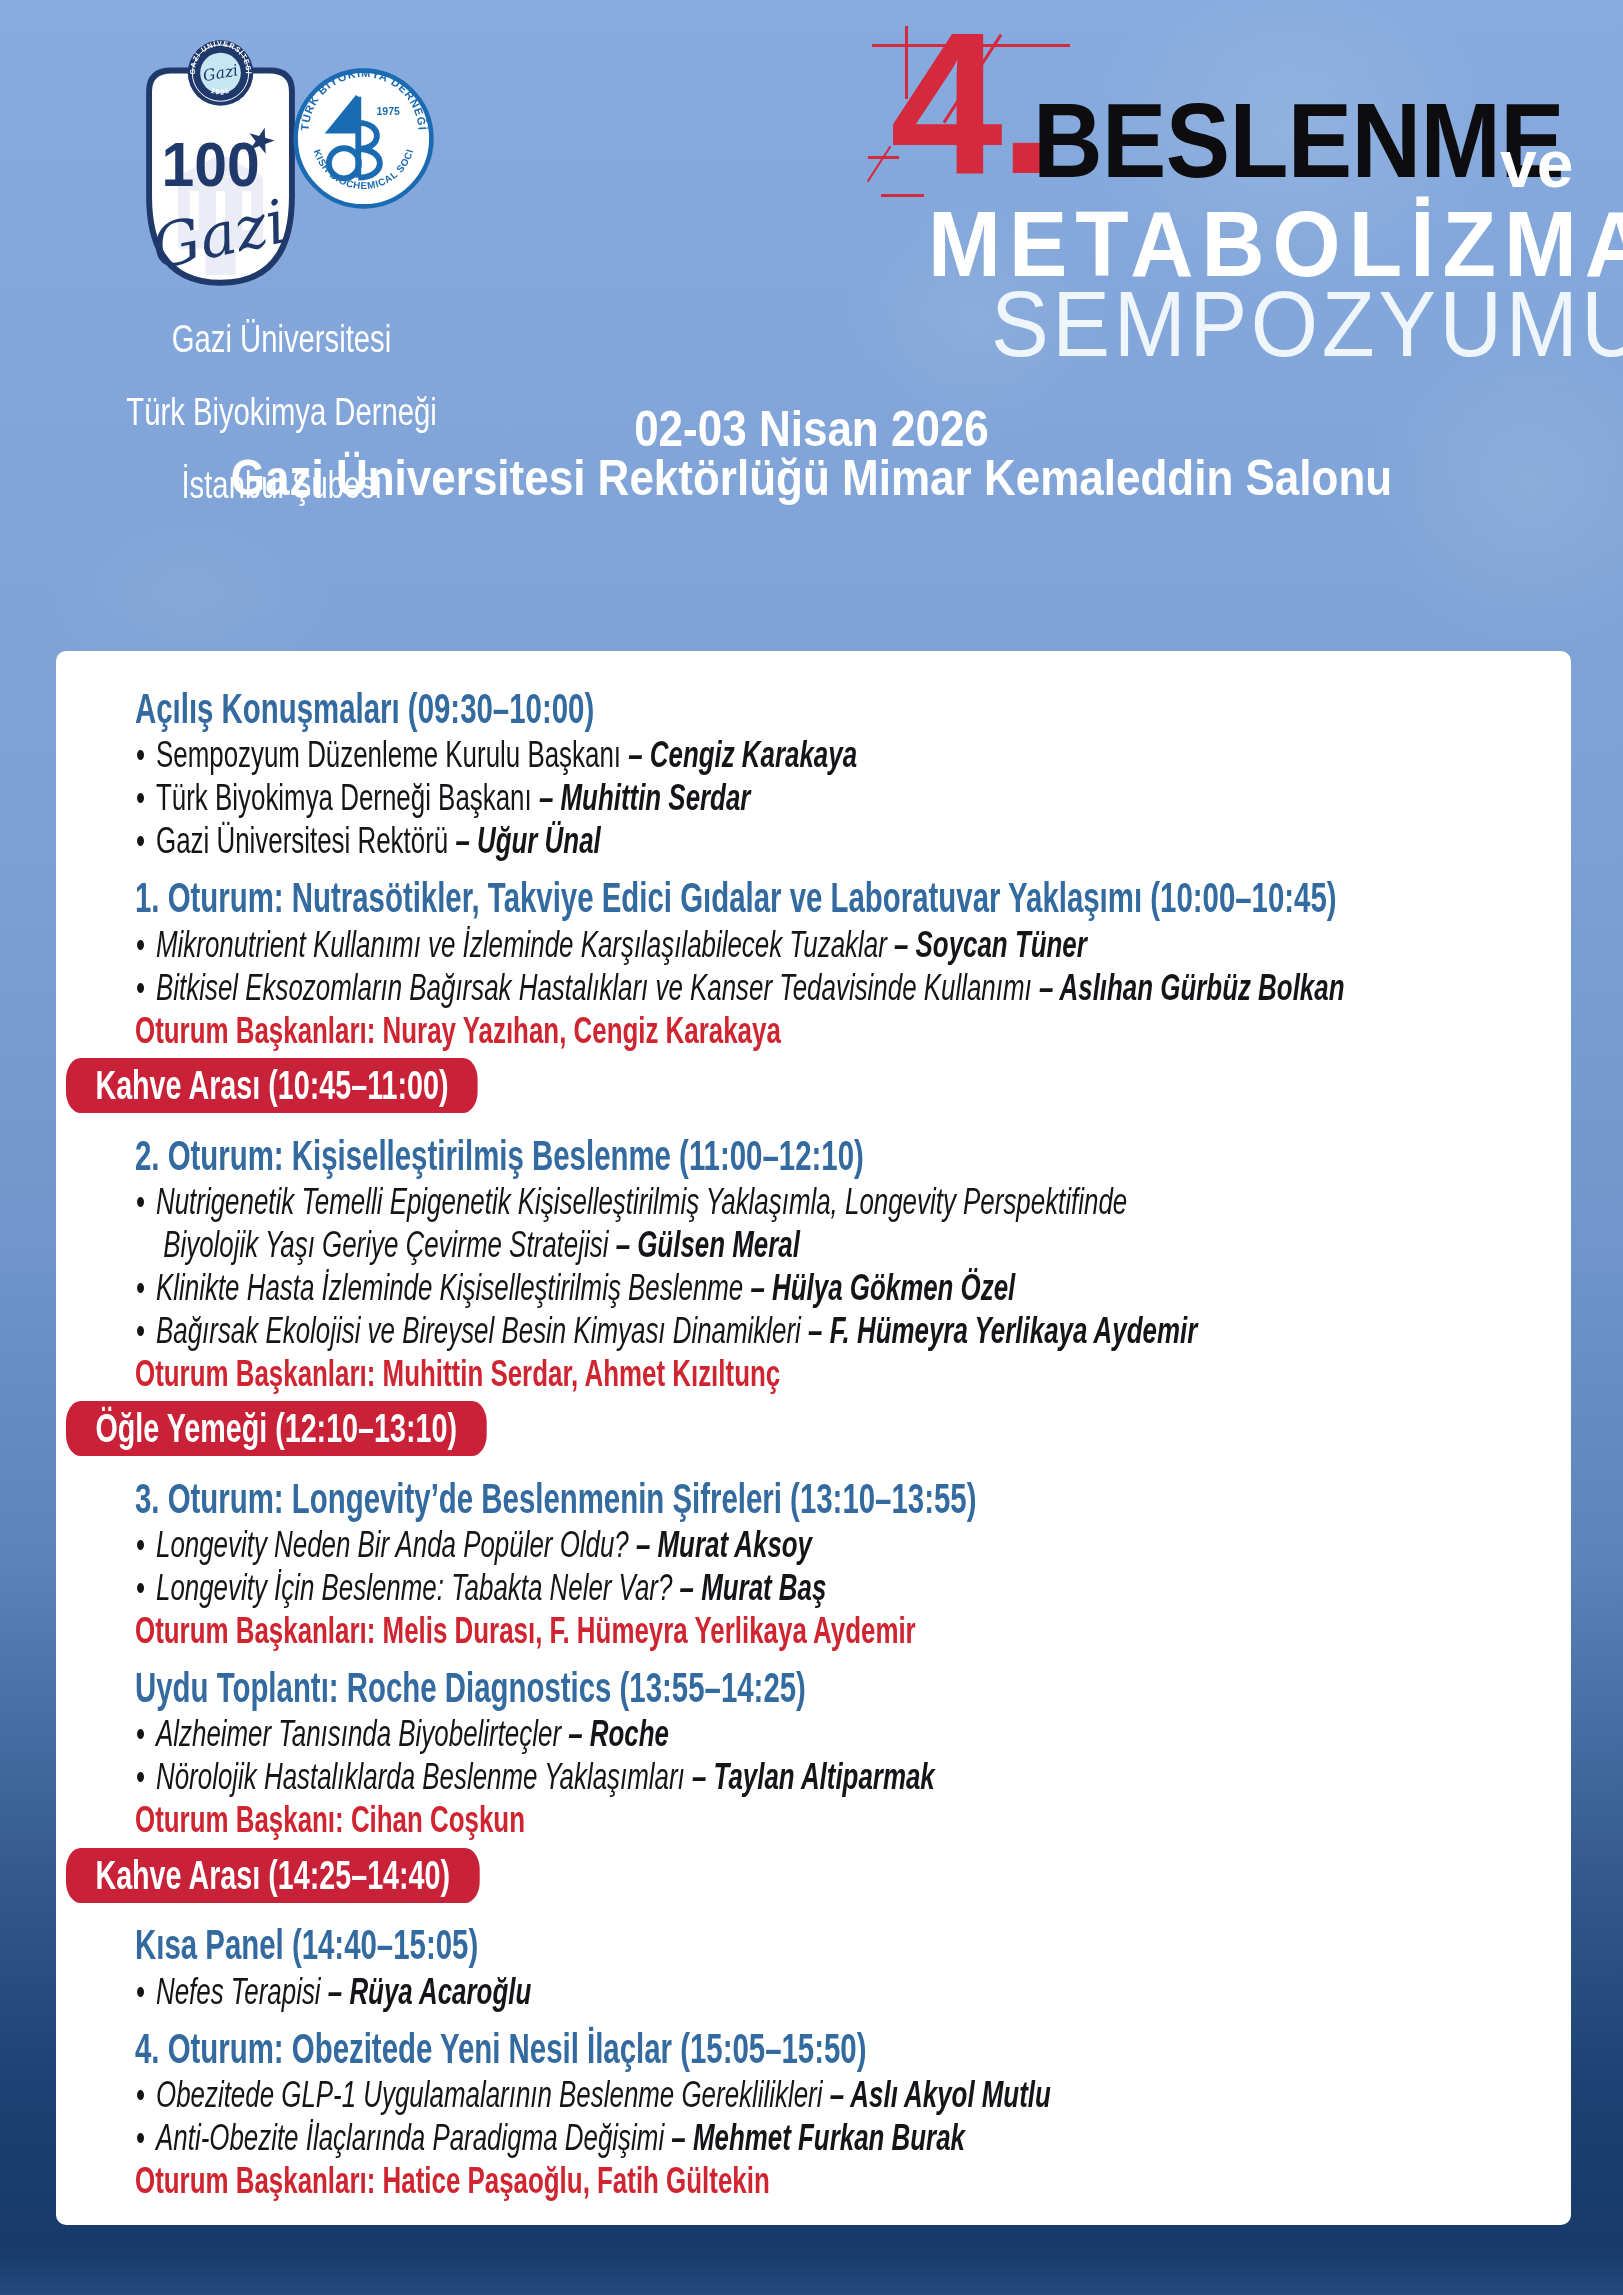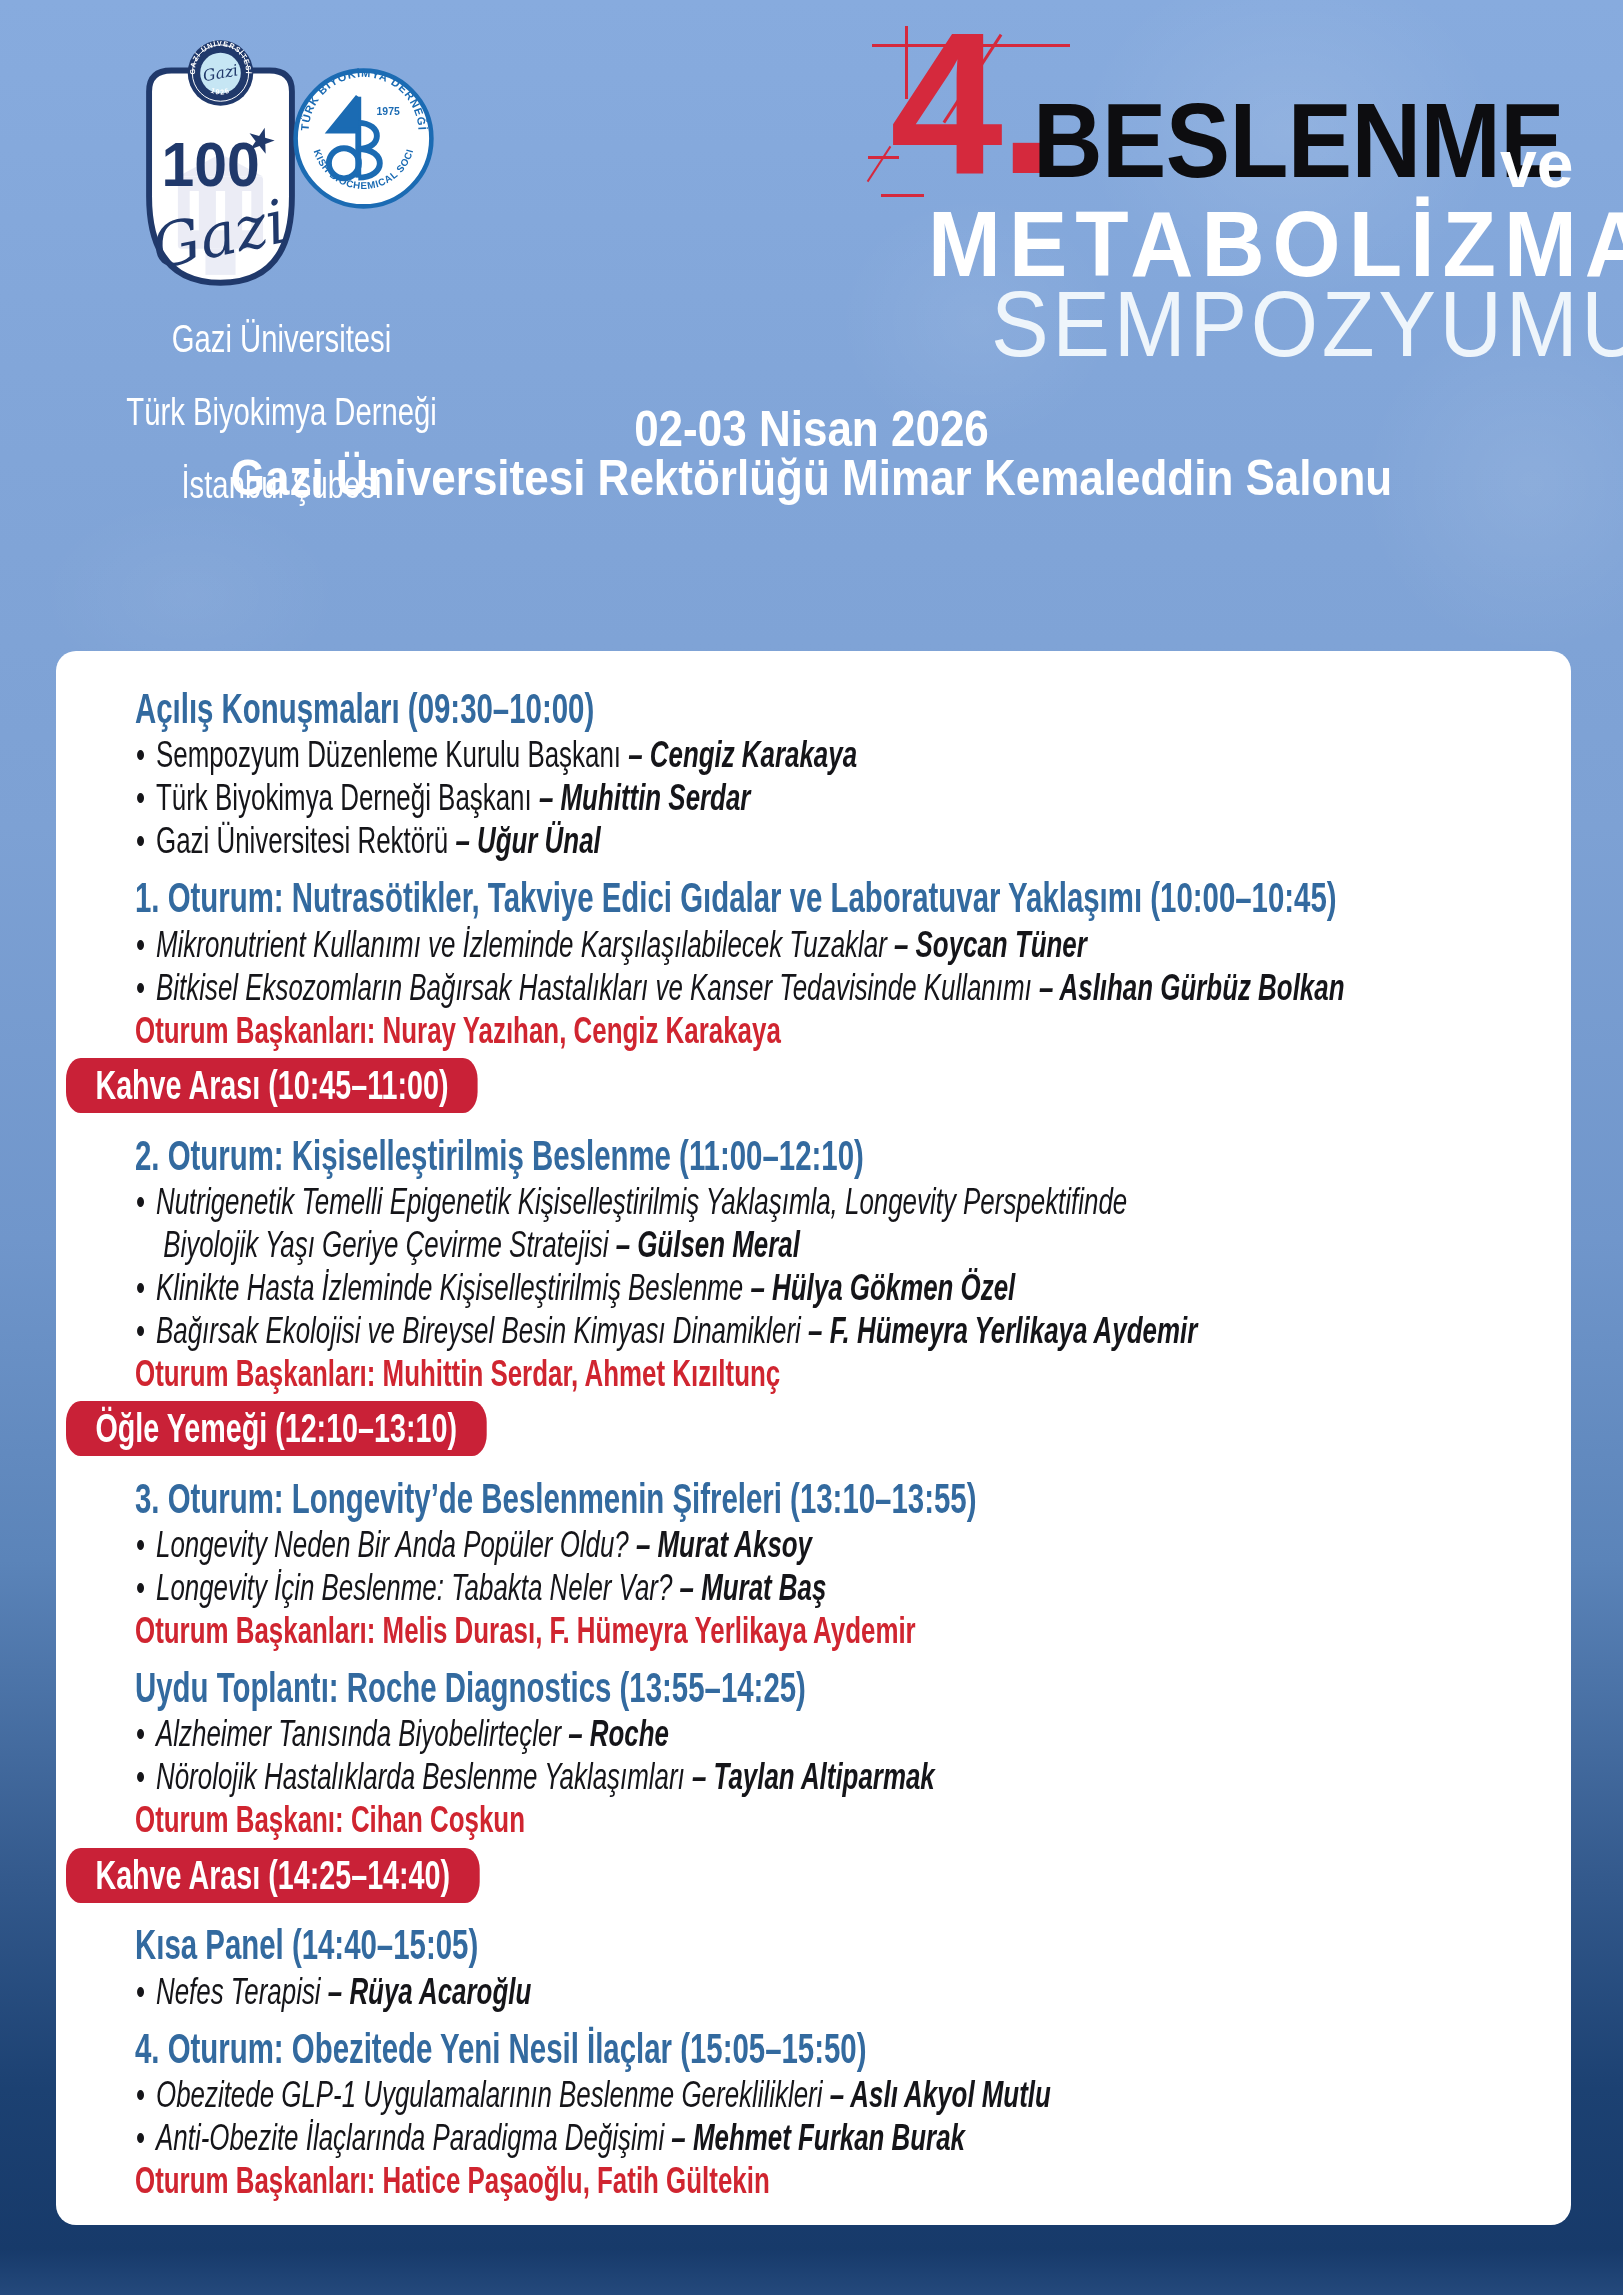--- a/index.html
+++ b/index.html
@@ -33,21 +33,21 @@
   .tl-d2{left:878px;top:143px;width:2px;height:42px;transform:rotate(33deg);}
 
   .date-line,.venue-line{position:absolute;left:0;width:1623px;text-align:center;color:#fff;font-weight:700;font-size:50px;line-height:1;transform:scaleX(.88);transform-origin:center top;}
   .date-line{top:404px;}
   .venue-line{top:453px;}
 
   .banner{position:absolute;left:0;top:540px;width:1623px;height:77px;background:#c92137;display:flex;align-items:center;justify-content:center;}
   .banner span{color:#fff;font-size:52px;font-weight:700;letter-spacing:1.3px;transform:scaleX(.92);white-space:nowrap;}
 
   
-  .card{position:absolute;left:56px;top:651px;width:1515px;height:1574px;background:#fff;border-radius:20px;
+  .card{position:absolute;left:56px;top:651px;width:1515px;height:1574px;background:#fff;border-radius:10px;
     box-sizing:border-box;padding:35px 0 18.3px 79px;display:flex;flex-direction:column;align-items:flex-start;overflow:hidden;}
   .cx{transform:scaleX(.70);transform-origin:left top;width:1957px;}
   .session{margin-top:13px;}
   .session:first-child{margin-top:0;}
   .s-title{margin:0 0 1.3px 0;font-size:42px;font-weight:700;color:#336a9f;line-height:46px;letter-spacing:0;}
   .s-list{list-style:none;margin:0;padding:0;}
   .s-list li{position:relative;padding-left:30px;font-size:37px;line-height:43px;color:#151519;white-space:pre-wrap;}
   .s-list li .dot{position:absolute;left:1.3px;top:0;font-style:normal;}
   .it .topic,.it .dot{font-style:italic;}
   .speaker{font-weight:700;font-style:italic;}

